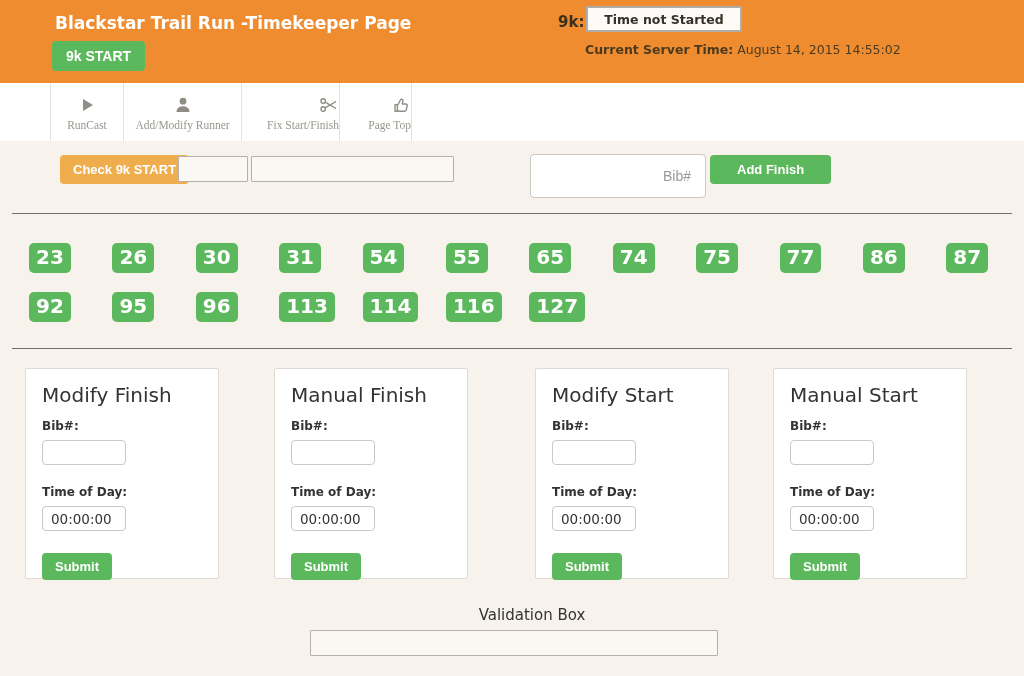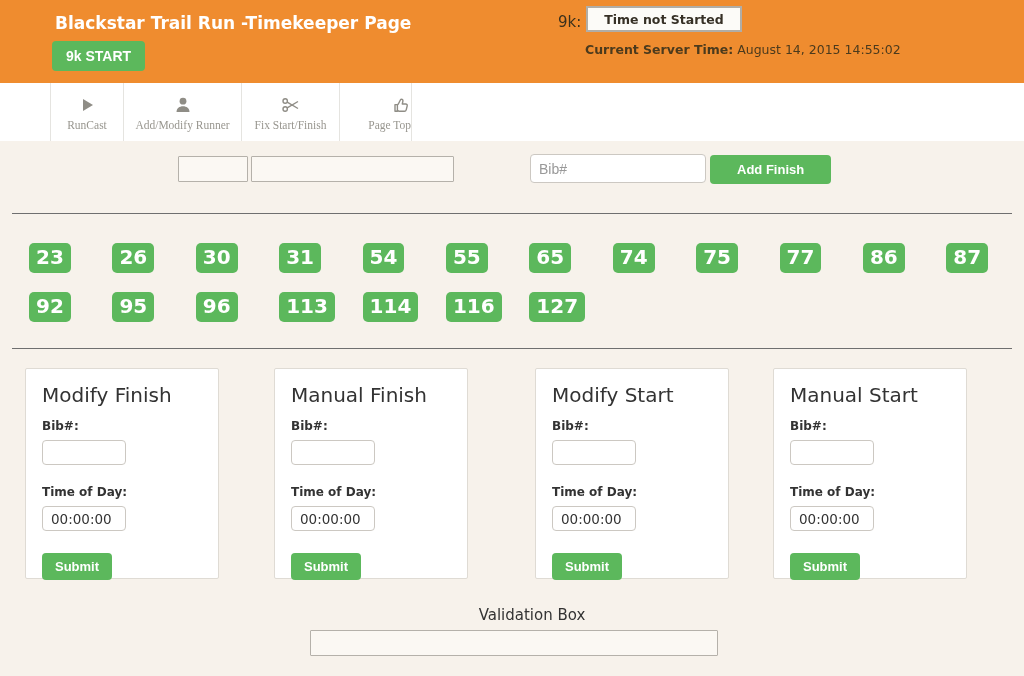--- a/index.html
+++ b/index.html
@@ -10,46 +10,46 @@
     position: relative;
     overflow: hidden;
   }
   #page { position:absolute; inset:0; width:1024px; height:676px; }
 
   
   .header { position:absolute; left:0; top:0; width:1024px; height:83px; background:#EF8C2F; }
   .header-title { position:absolute; left:55px; top:13px; color:#FFFFFF; font-size:17px; font-weight:bold; }
   .start-btn { position:absolute; left:52px; top:41px; background:#5CB85C; color:#FFF;
     font-size:14px; font-weight:600; border:none; border-radius:4px; padding:7px 14px; cursor:pointer; }
-  .race-label { position:absolute; left:558px; top:13px; font-size:15px; font-weight:normal; color:#3A301C; }
+  .race-label { position:absolute; left:558px; top:13px; font-size:15px; font-weight:bold; color:#3A301C; }
   .race-status-box { position:absolute; left:586px; top:6px; width:156px; height:26px;
     background:#FCFBF8; border:2px solid #B1ADA6; display:flex; align-items:center; justify-content:center;
     font-size:12.5px; font-weight:600; color:#363026; }
   .server-time { position:absolute; left:585px; top:42px; font-size:12.5px; color:#4B3A1D; }
   .server-time b { font-weight:bold; }
 
   
   .toolbar { position:absolute; left:0; top:83px; width:1024px; height:58px; background:#FFFFFF;
     display:flex; padding-left:50px;font-family:Liberation Serif, serif; }
   .tool-item { height:58px; display:flex; flex-direction:column; align-items:center; justify-content:center;
     gap:3px; border-right:1px solid #E5E4E0; cursor:pointer; }
   .tool-item:first-child { border-left:1px solid #E5E4E0; }
   .tool-item .ticon { height:22px; display:flex; align-items:center; justify-content:center; }
   .tool-item .tlabel { font-size:11.5px; color:#98968F; }
-  .ti-1 { width:74px; } .ti-2 { width:118px; } .ti-3 { width:98px; } .ti-4 { width:72px;align-items:flex-end; }
+  .ti-1 { width:74px; } .ti-2 { width:118px; } .ti-3 { width:98px;align-items:flex-end; } .ti-4 { width:72px;align-items:flex-end; }
 
   
   .check-btn { position:absolute; left:60px; top:155px; background:#F0AD4E; color:#FFF;
     font-size:13px; font-weight:600; border:none; border-radius:4px; padding:7px 13px; cursor:pointer; }
   .flat-input { position:absolute; top:156px; height:26px; background:#FBF8F3;
     border:1px solid #B5B1AA; border-radius:1px; padding:0 6px; font-size:13px; color:#333; }
   .fi-1 { left:178px; width:70px; }
   .fi-2 { left:251px; width:203px; }
-  .bib-input { position:absolute; left:530px; top:154px; width:176px; height:29px; background:#FFF;
-    border:1px solid #CCC8C2; border-radius:4px; padding:0 8px; font-size:14px; color:#333; }
+  .bib-input { position:absolute; left:530px; top:154px; width:176px; height:44px; background:#FFF;
+    border:1px solid #CCC8C2; border-radius:4px; padding:0 14px; font-size:14px; color:#333;text-align:right; }
   .bib-input::placeholder { color:#999; opacity:1; }
   .addfinish-btn { position:absolute; left:710px; top:155px; background:#5CB85C; color:#FFF;
     font-size:13px; font-weight:600; border:none; border-radius:4px; padding:7px 27px; cursor:pointer; }
 
   .hr-line { position:absolute; left:12px; width:1000px; height:1px; background:#6F6F6F; }
   .hr-1 { top:213px; } .hr-2 { top:348px; }
 
   
   .bib-row { position:absolute; left:29px; display:flex; }
   .bib-row-1 { top:243px; } .bib-row-2 { top:292px; }
@@ -123,20 +123,21 @@
       <span class="ticon">
         <svg viewBox="0 0 20 20" width="20" height="20" fill="none" stroke="#8F8D86" stroke-width="1.4" stroke-linejoin="round" stroke-linecap="round">
           <path d="M4 9.6h2.4v6.6H4z"></path>
           <path d="M6.4 15.4l1.3.8h5.7c.9 0 1.6-.6 1.8-1.4l1-4c.2-.9-.5-1.8-1.5-1.8h-3.4l.6-2.9c.2-1-.5-1.9-1.4-1.9-.4 0-.8.2-1 .6L7.2 9.2l-.8.4"></path>
         </svg>
       </span>
       <span class="tlabel">Page Top</span>
     </div>
   </div>
 
+  <button class="check-btn">Check 9k START</button>
   <input class="flat-input fi-1" value="" style="">
   <input class="flat-input fi-2" value="" style="">
   <input class="bib-input" placeholder="Bib#" style="">
   <button class="addfinish-btn">Add Finish</button>
 
   <div class="hr-line hr-1"></div>
 
   <div class="bib-row bib-row-1">
     <span class="bib-cell"><button class="bib-btn">23</button></span>
     <span class="bib-cell"><button class="bib-btn">26</button></span>

